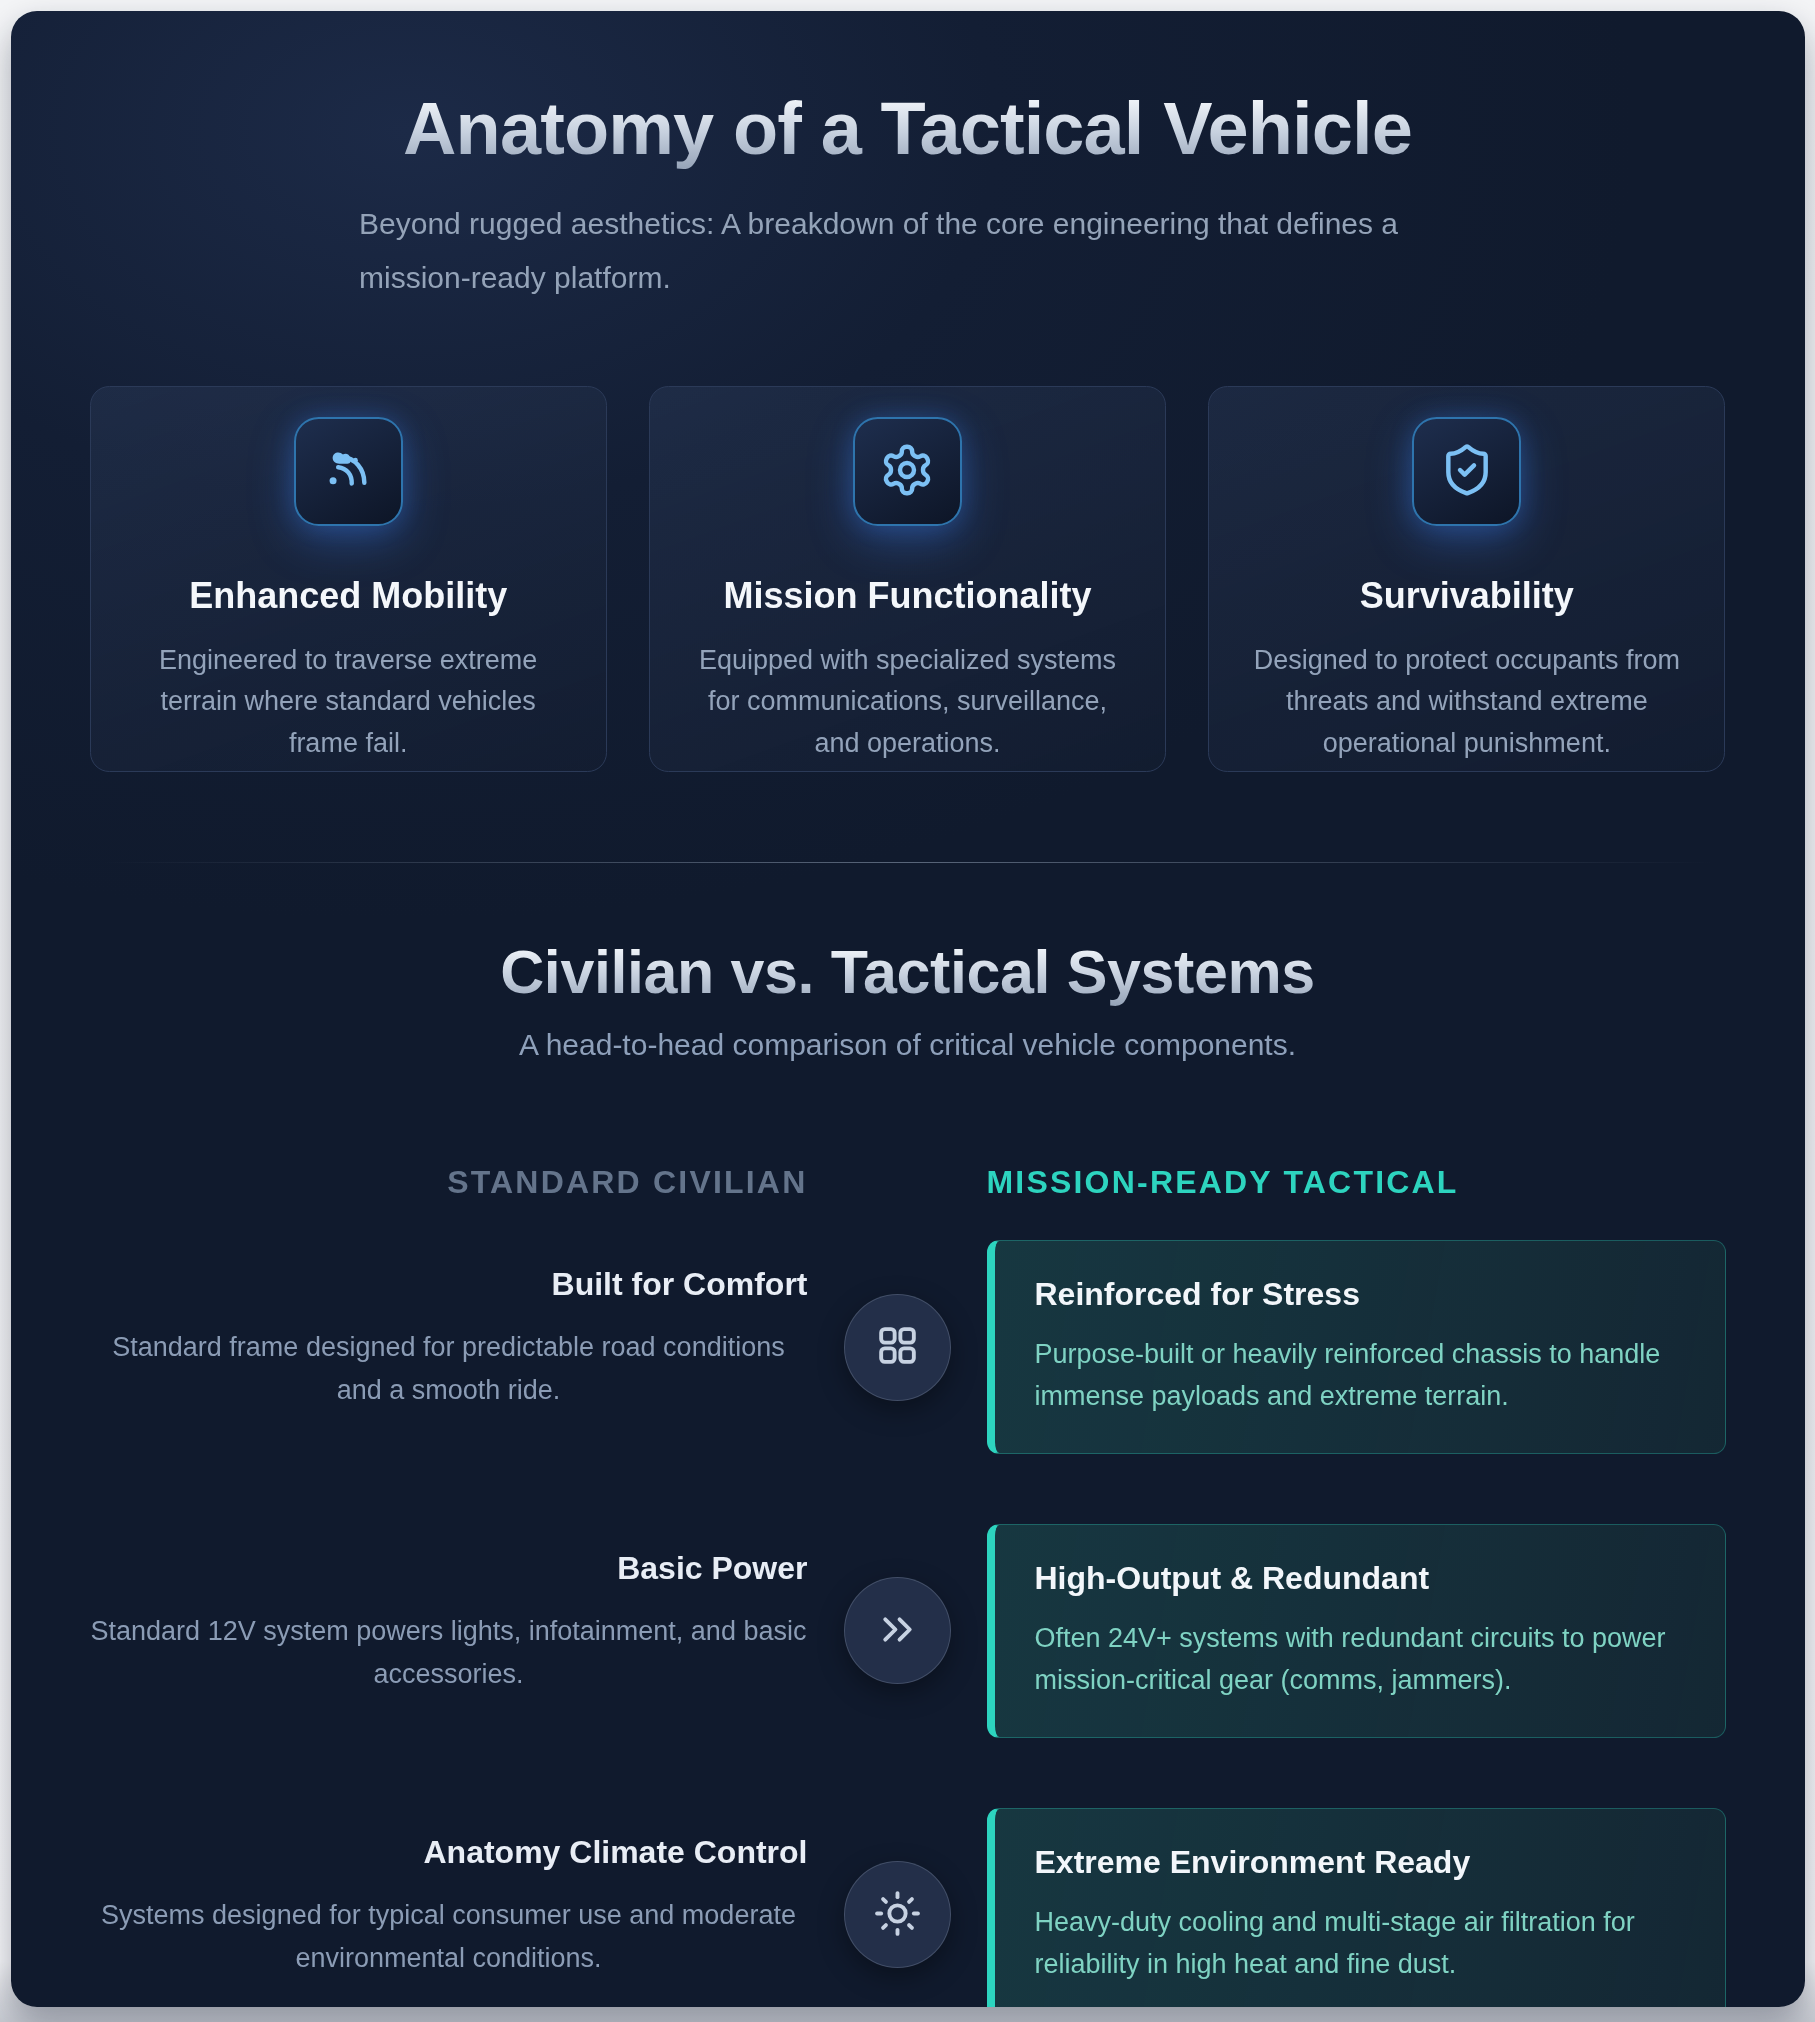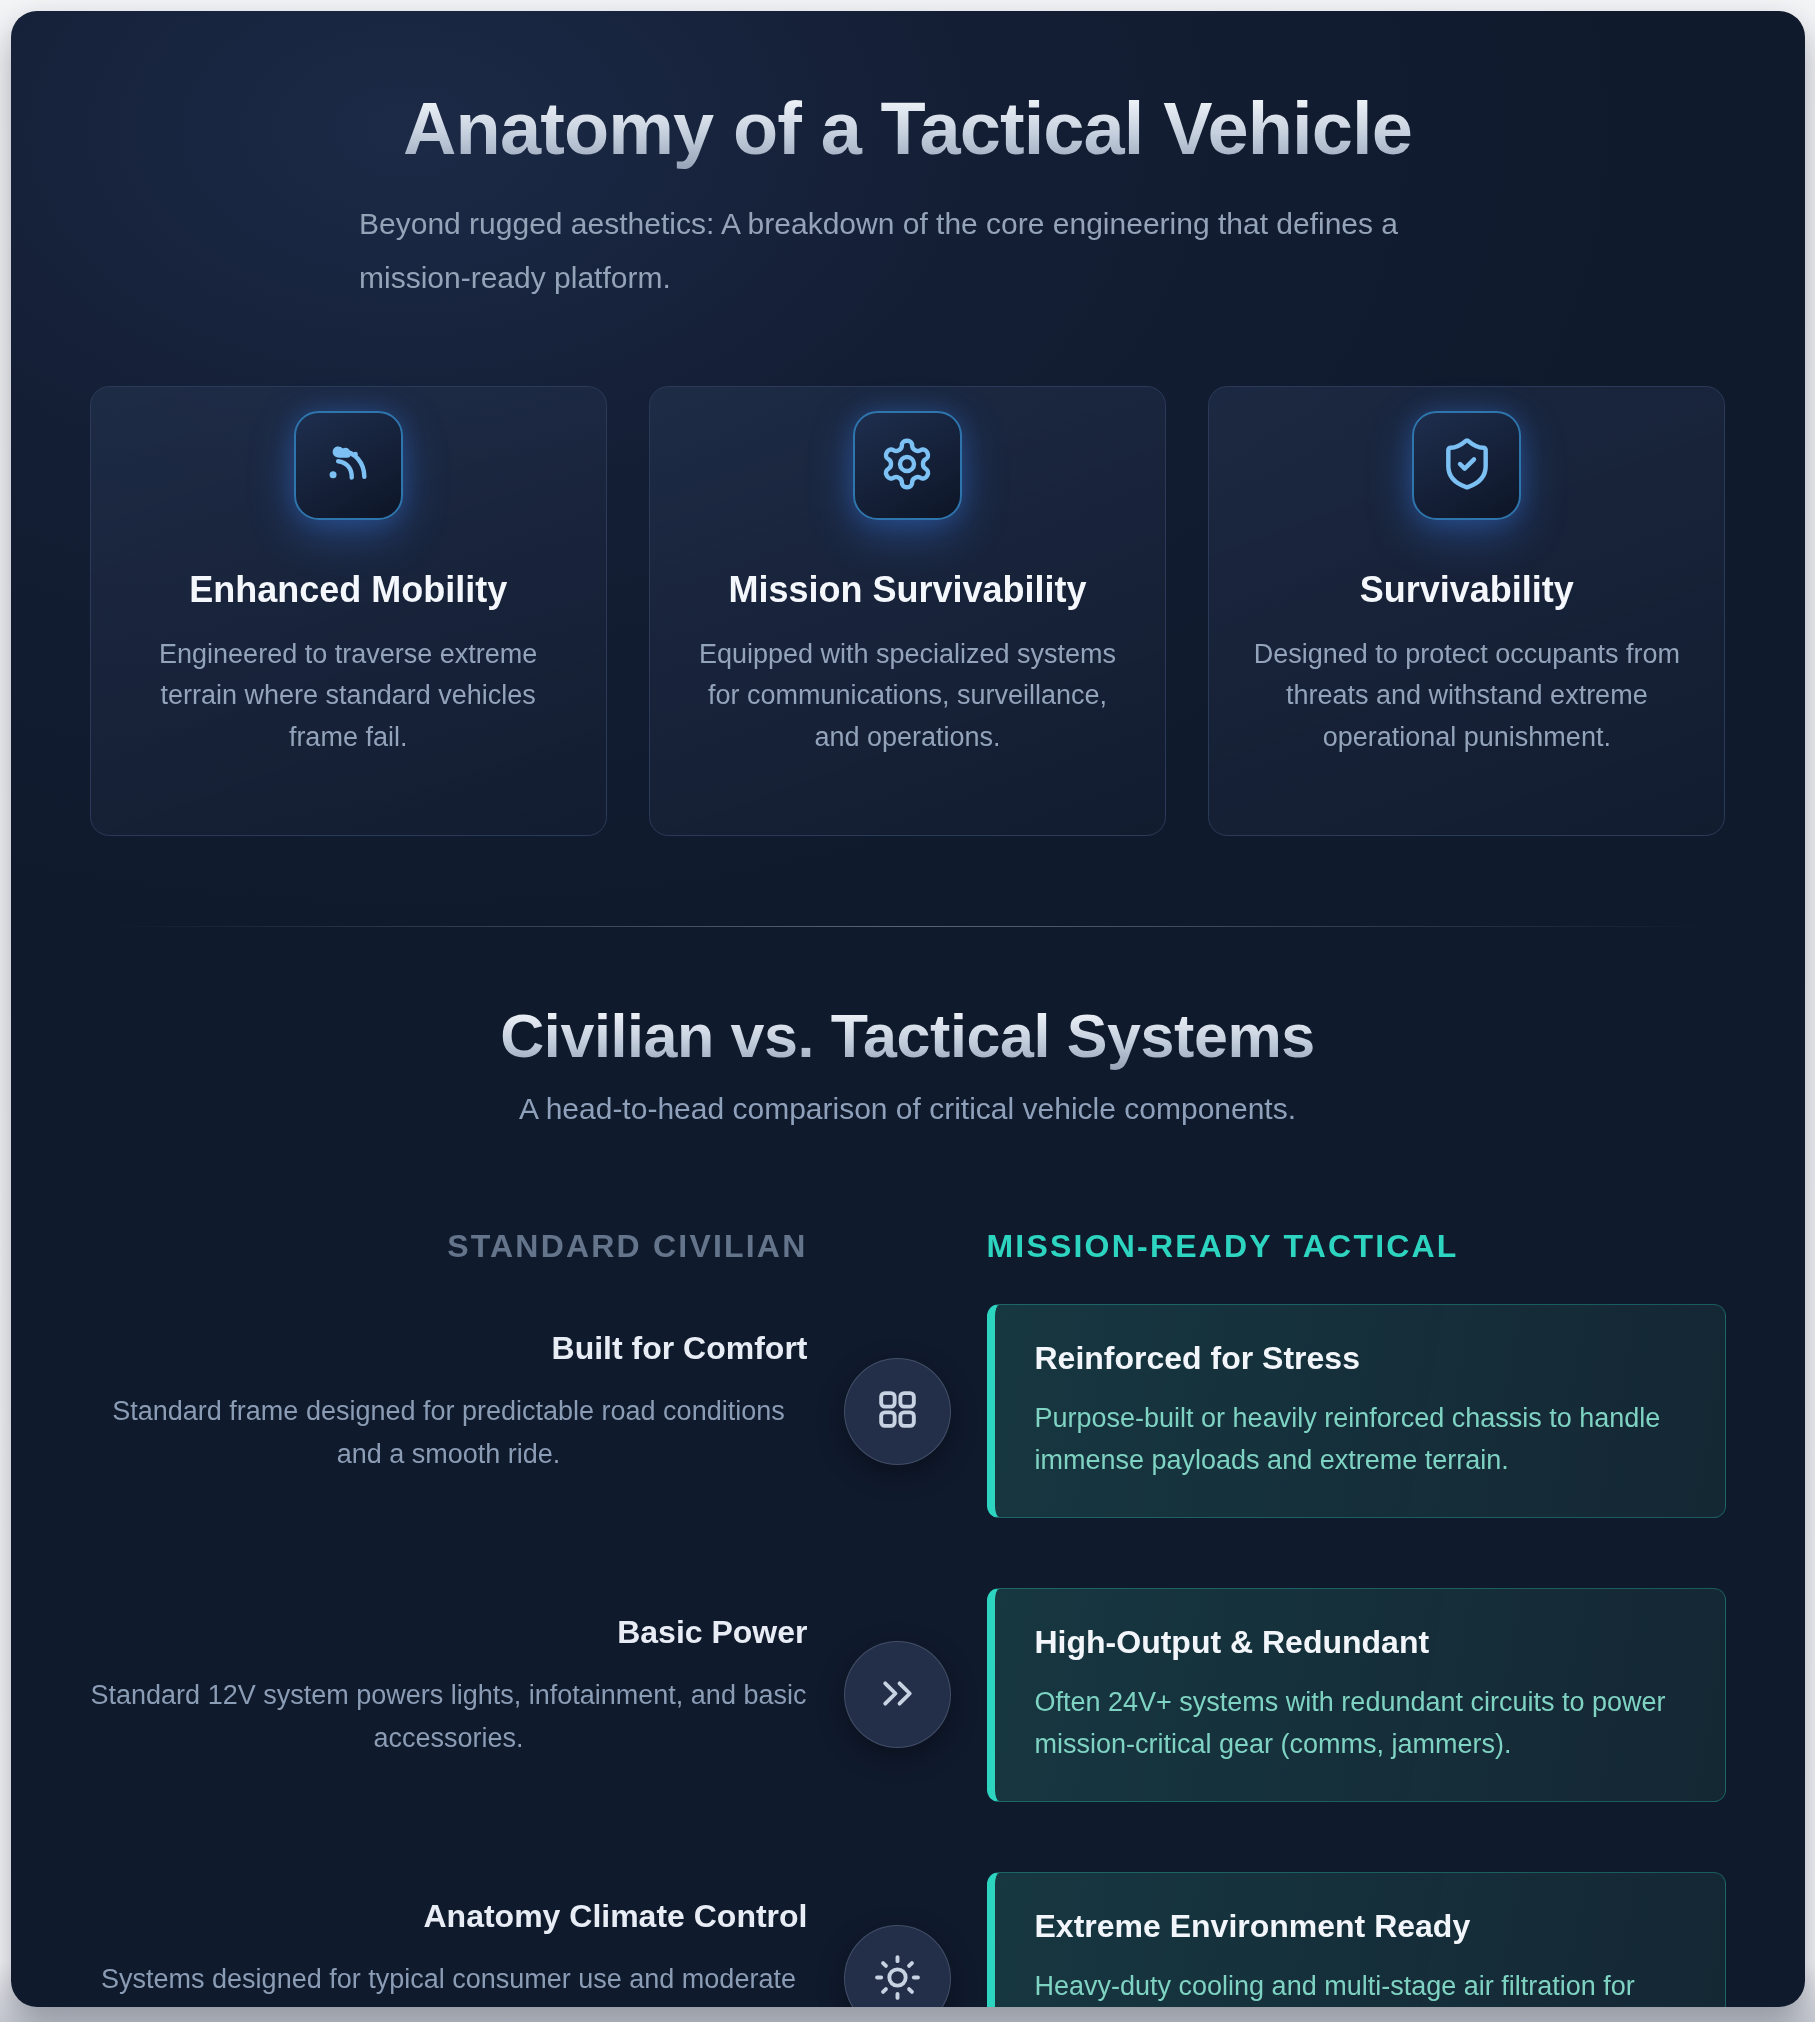--- a/index.html
+++ b/index.html
@@ -27,24 +27,24 @@
   }
   .hero-subtitle{
     margin:26px auto 0; max-width:1097px; 
     font-size:30px; line-height:1.8; color:#94a3b8;
   }
   .feature-cards{
     margin-top:81px;
     display:grid; grid-template-columns:repeat(3,1fr); gap:42px;
   }
   .feature-card{
-    height:450px; border-radius:19.3px;
+    height:386px; border-radius:19.3px;
     background:linear-gradient(160deg,rgba(46,62,94,.38),rgba(20,30,50,.55));
     border:0.9px solid #2b3a58;
-    text-align:center; padding:24px 33px 0;
+    text-align:center; padding:30px 33px 0;
   }
   .icon-tile{
     width:109px; height:109px; margin:0 auto; border-radius:24.6px;
     border:2.6px solid #2e74ad;
     background:linear-gradient(150deg,#1e2e4e 0%,#0d1526 100%);
     display:flex; align-items:center; justify-content:center;
     color:#7cc0f4;
     box-shadow:0 14px 44px rgba(59,130,246,.35),0 0 23px rgba(59,130,246,.22);
   }
   .icon-tile svg{ width:56px; height:56px; }
@@ -119,21 +119,21 @@
 
     <div class="feature-card">
       <div class="icon-tile">
         <span>
           <svg width="56" height="56" viewBox="0 0 24 24" fill="none" stroke="currentColor" stroke-width="1.9" stroke-linecap="round" stroke-linejoin="round">
             <path d="M12.22 2h-.44a2 2 0 0 0-2 2v.18a2 2 0 0 1-1 1.73l-.43.25a2 2 0 0 1-2 0l-.15-.08a2 2 0 0 0-2.73.73l-.22.38a2 2 0 0 0 .73 2.73l.15.1a2 2 0 0 1 1 1.72v.51a2 2 0 0 1-1 1.74l-.15.09a2 2 0 0 0-.73 2.73l.22.38a2 2 0 0 0 2.73.73l.15-.08a2 2 0 0 1 2 0l.43.25a2 2 0 0 1 1 1.73V20a2 2 0 0 0 2 2h.44a2 2 0 0 0 2-2v-.18a2 2 0 0 1 1-1.73l.43-.25a2 2 0 0 1 2 0l.15.08a2 2 0 0 0 2.73-.73l.22-.39a2 2 0 0 0-.73-2.73l-.15-.08a2 2 0 0 1-1-1.74v-.5a2 2 0 0 1 1-1.74l.15-.09a2 2 0 0 0 .73-2.73l-.22-.38a2 2 0 0 0-2.73-.73l-.15.08a2 2 0 0 1-2 0l-.43-.25a2 2 0 0 1-1-1.73V4a2 2 0 0 0-2-2z"></path>
             <circle cx="12" cy="12" r="3"></circle>
           </svg>
         </span>
       </div>
-      <div class="feature-title">Mission Survivability</div>
+      <div class="feature-title">Mission Functionality</div>
       <p class="feature-desc">Equipped with specialized systems for communications, surveillance, and operations.</p>
     </div>
 
     <div class="feature-card">
       <div class="icon-tile">
         <span>
           <svg width="56" height="56" viewBox="0 0 24 24" fill="none" stroke="currentColor" stroke-width="1.9" stroke-linecap="round" stroke-linejoin="round">
             <path d="M20 13c0 5-3.5 7.5-7.66 8.95a1 1 0 0 1-.67-.01C7.5 20.5 4 18 4 13V6a1 1 0 0 1 1-1c2 0 4.5-1.2 6.24-2.72a1 1 0 0 1 1.52 0C14.5 3.8 17 5 19 5a1 1 0 0 1 1 1z"></path>
             <path d="m9 12 2 2 4-4"></path>
           </svg>

